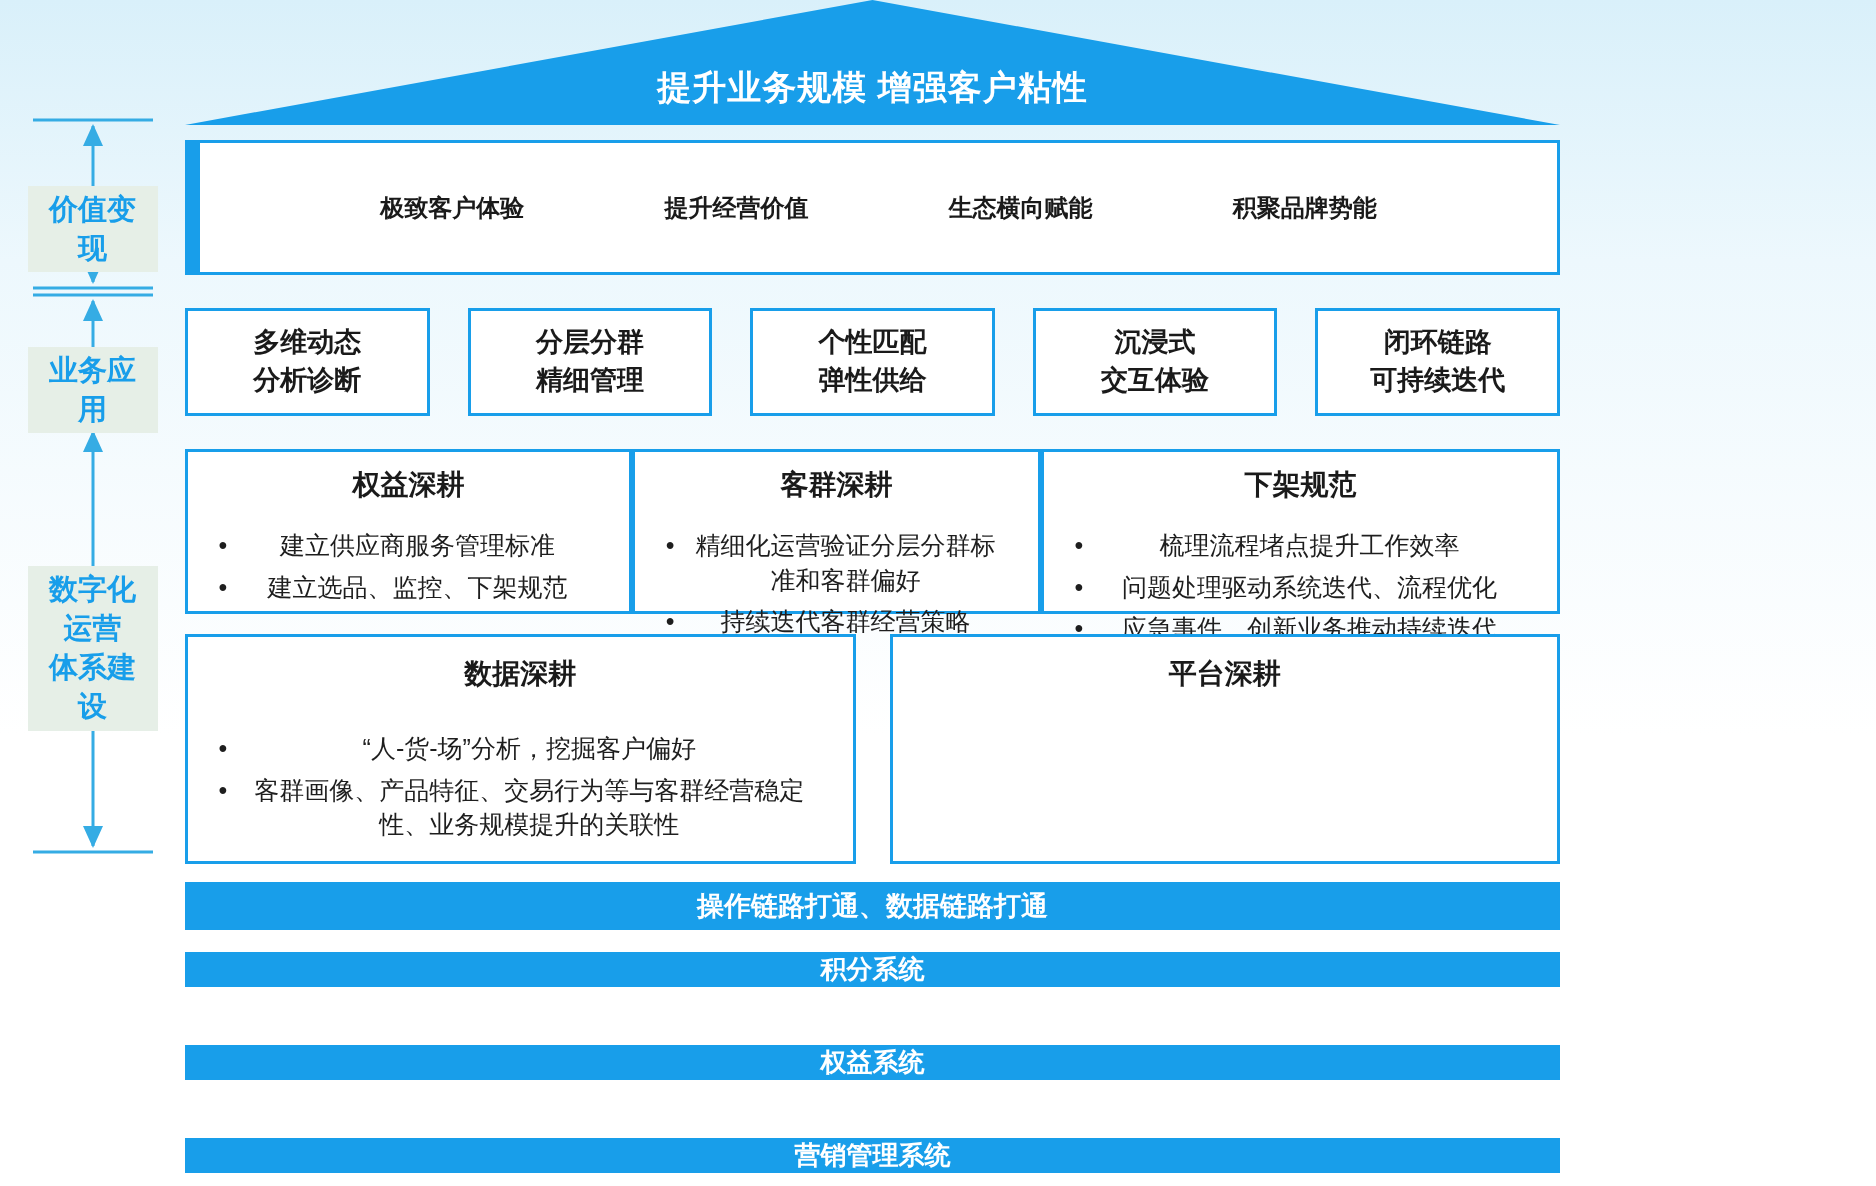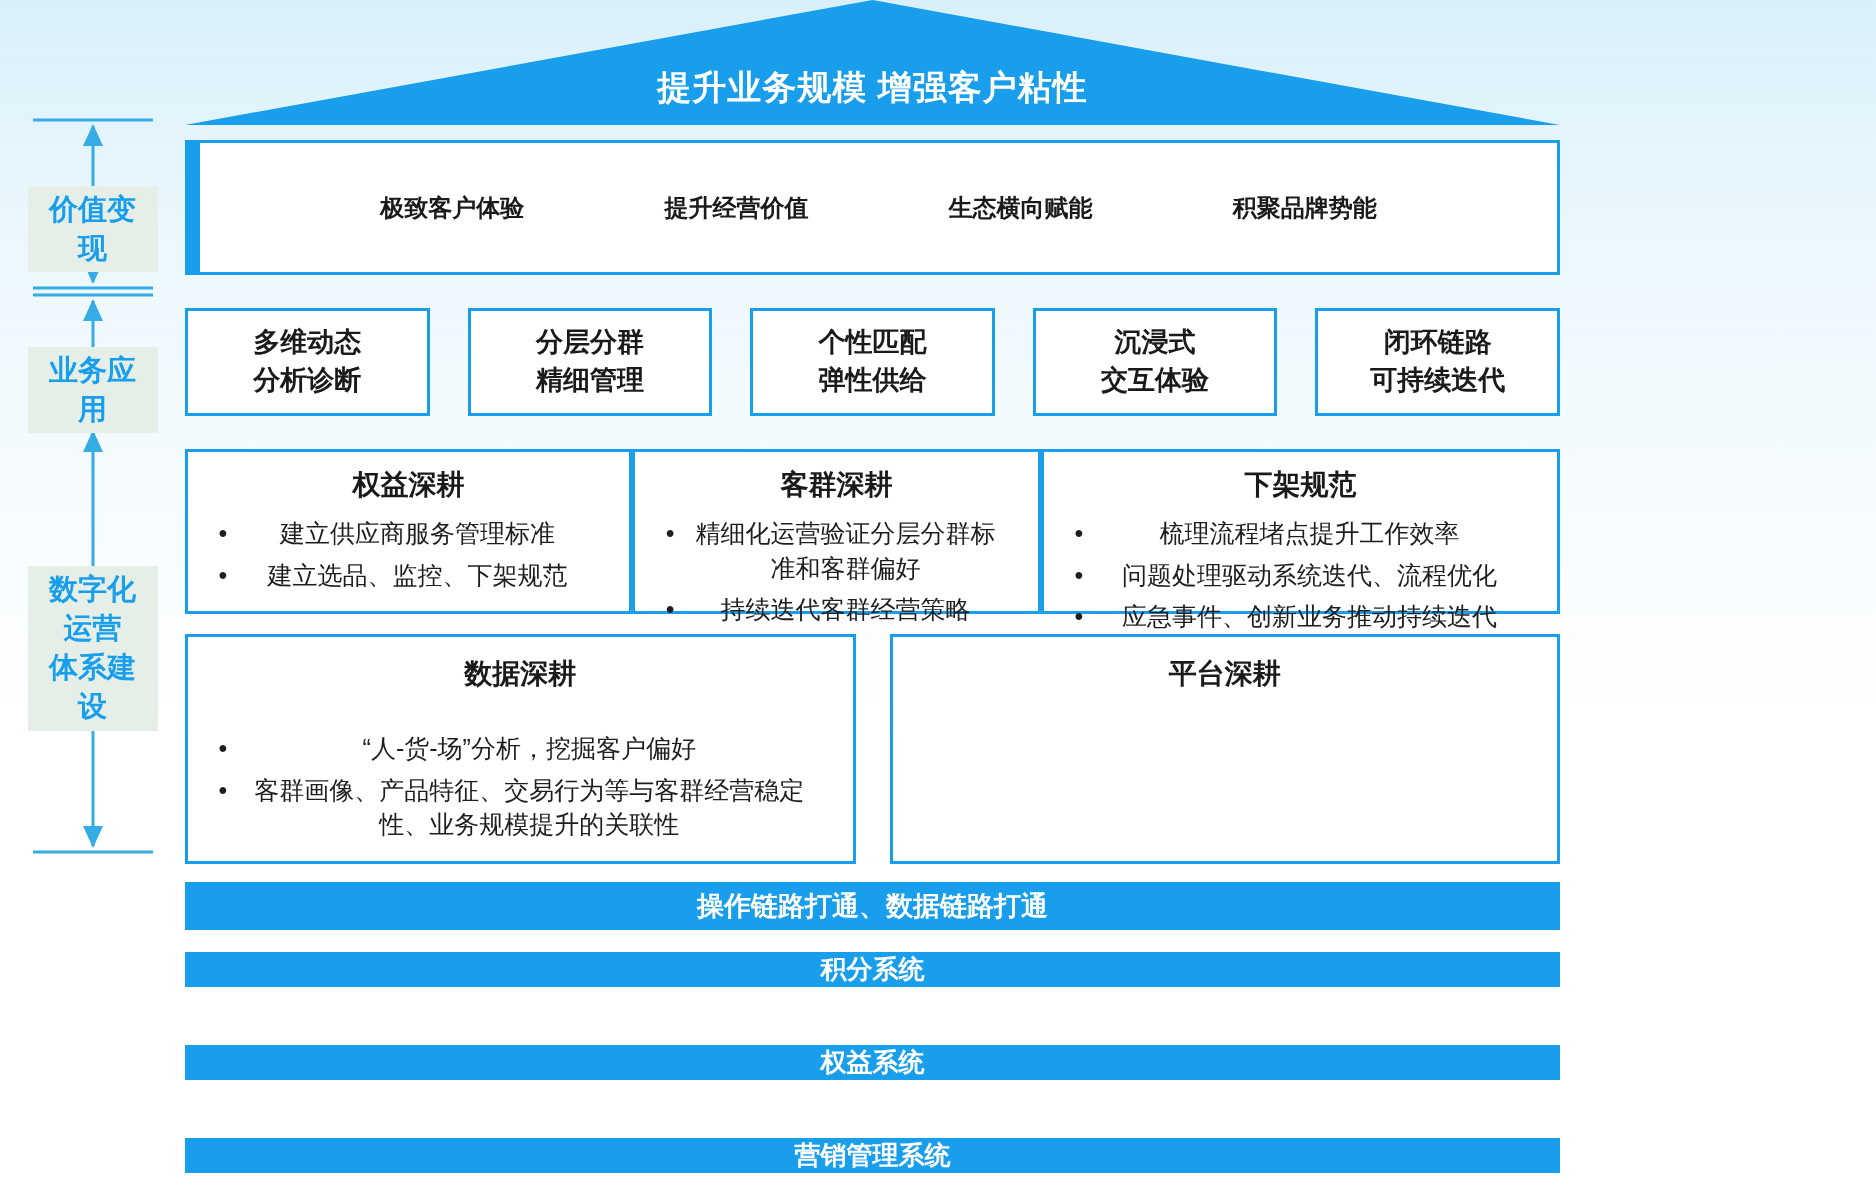--- a/index.html
+++ b/index.html
@@ -59,21 +59,21 @@
 
   .cards-row{display:flex;}
   .cards-row1{margin-top:33px;height:165px;}
   .cards-row2{margin-top:20px;height:230px;gap:34px;}
   .card{background:#fff;border:3px solid var(--accent);padding:10px 12px 8px;}
   .card-r1-a{flex:435;}
   .card-r1-b{flex:395;}
   .card-r1-c{flex:510;}
   .card-r2{flex:1;}
   .card-title{font-size:28px;font-weight:bold;text-align:center;margin-top:4px;}
-  .card-bullets{margin-top:12px;}
+  .card-bullets{margin-top:24px;}
   .cards-row2 .card-title{margin-top:8px;}
   .cards-row2 .card-bullets{margin-top:38px;}
   .bullet{display:flex;font-size:25px;line-height:1.38;margin:7px 0;color:#1e1e1e;}
   .bullet::before{content:"•";width:46px;flex-shrink:0;text-align:center;}
   .bullet .txt{flex:1;text-align:center;padding-right:28px;}
   .bullet.left .txt{text-align:left;padding-right:14px;padding-left:16px;}
 
   .link-bar{
     margin-top:18px;height:48px;background:var(--accent);
     color:#fff;font-size:27px;font-weight:bold;

